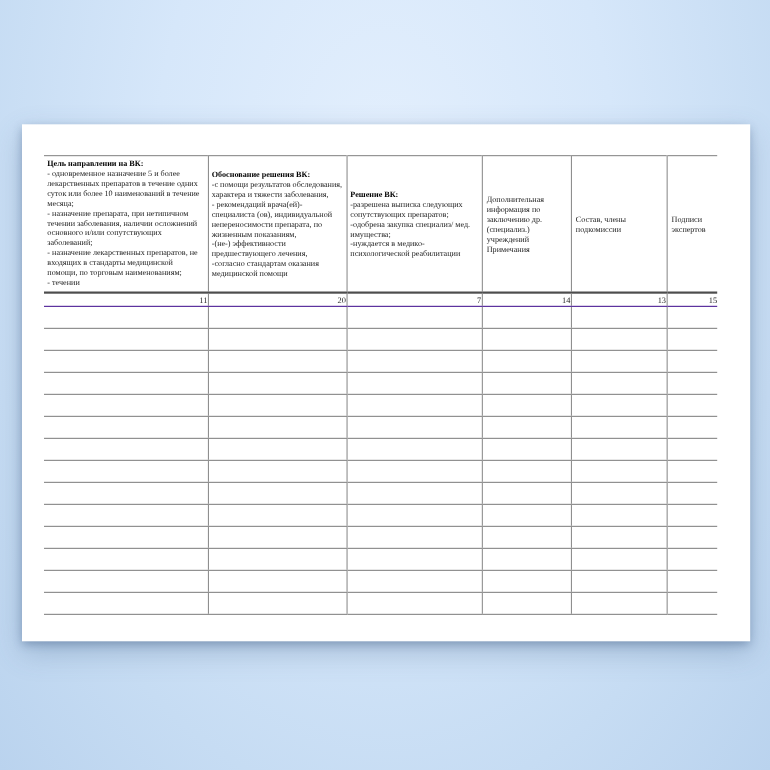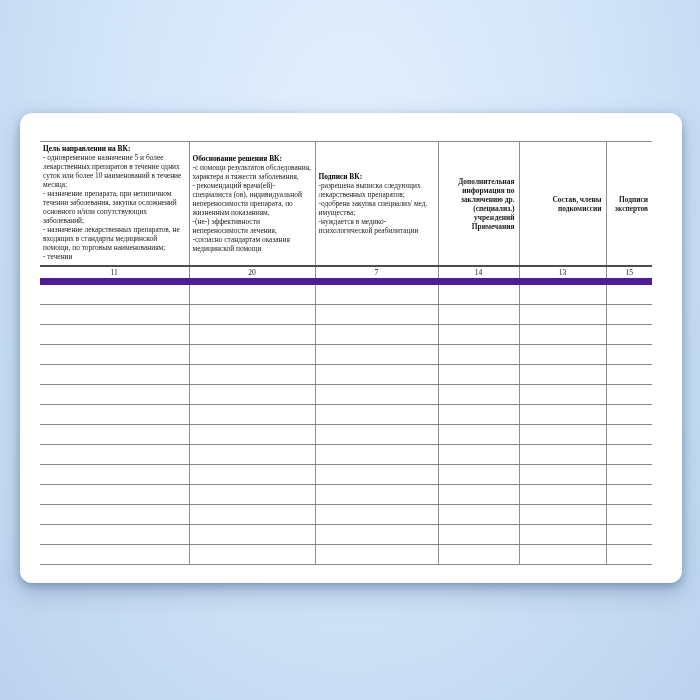--- a/index.html
+++ b/index.html
@@ -8,47 +8,46 @@
     font-family:"Liberation Serif","DejaVu Serif",serif;
   }
   .stage{
     position:relative;width:700px;height:700px;
     background:radial-gradient(ellipse at 50% 22%, #e3effd 0%, #d6e7fa 42%, #c6dcf3 75%, #bad3ee 100%);
   }
   .paper{
     position:absolute;left:20px;top:113px;width:662px;height:470px;
     background:#ffffff;
     box-shadow:0 3px 8px rgba(70,100,140,.45), 0 10px 24px rgba(70,100,140,.30);
-    border-radius:12px;
   }
   table.form-table{
     position:absolute;left:20px;top:28px;
     width:612px;border-collapse:collapse;table-layout:fixed;
     border-top:1px solid #8a8a8a;
   }
   .form-table td{
     border-bottom:1px solid #858585;
     padding:0;vertical-align:middle;
     font-size:7.4px;line-height:9px;color:#1b1b1b;
     overflow:hidden;
   }
   .form-table td + td{border-left:1px solid #8f8f8f;}
   tr.header-row td{
     height:119px;
     border-bottom:2px solid #4d4d4d;
     padding:2px 3px;
   }
   tr.header-row td.top{vertical-align:top;}
-  tr.header-row td.center{text-align:right;vertical-align:middle;padding:2px 4px;font-weight:bold;}
+  tr.header-row td.center{text-align:left;vertical-align:middle;padding:2px 4px;}
   .form-table p{margin:0;}
   .form-table p.bold{font-weight:bold;color:#000;}
   tr.number-row td{
-    height:11px;text-align:center;vertical-align:middle;
+    height:11px;text-align:right;vertical-align:middle;
     font-size:7.6px;line-height:8px;color:#222;
-    border-bottom:7px solid #4c1d95;
+    border-bottom:1px solid #4c1d95;
   }
   tr.body-row td{height:19px;}
 </style>
 </head>
 <body>
 
 <div class="stage">
   <div class="paper">
     <table class="form-table">
       <colgroup>
@@ -57,34 +56,34 @@
           <col style="width:123px">
         <col style="width:81px">
           <col style="width:87px">
           <col style="width:46px">
       </colgroup>
       <tbody>
         <tr class="header-row">
           <td class="top">
             <p class="bold">Цель направлении на ВК:</p>
             <p>- одновременное назначение 5 и более лекарственных препаратов в течение одних суток или более 10 наименований в течение месяца;</p>
-            <p>- назначение препарата, при нетипичном течении заболевания, закупка осложнений основного и/или сопутствующих заболеваний;</p>
+            <p>- назначение препарата, при нетипичном течении заболевания, наличии осложнений основного и/или сопутствующих заболеваний;</p>
             <p>- назначение лекарственных препаратов, не входящих в стандарты медицинской помощи, по торговым наименованиям;</p>
             <p>- течении</p>
           </td>
           <td>
             <p class="bold">Обоснование решения ВК:</p>
             <p>-с помощи результатов обследования, характера и тяжести заболевания,</p>
             <p>- рекомендаций врача(ей)-специалиста (ов), индивидуальной непереносимости препарата, по жизненным показаниям,</p>
-            <p>-(не-) эффективности непереносимости лечения,</p>
+            <p>-(не-) эффективности предшествующего лечения,</p>
             <p>-согласно стандартам оказания медицинской помощи</p>
           </td>
           <td>
-            <p class="bold">Подписи ВК:</p>
-            <p>-разрешена выписка следующих лекарственных препаратов;</p>
+            <p class="bold">Решение ВК:</p>
+            <p>-разрешена выписка следующих сопутствующих препаратов;</p>
             <p>-одобрена закупка специализ/ мед. имущества;</p>
             <p>-нуждается в медико-психологической реабилитации</p>
           </td>
           <td class="center">
             <p>Дополнительная информация по заключению др.(специализ.) учреждений</p>
             <p>Примечания</p>
           </td>
           <td class="center">
             <p>Состав, члены подкомиссии</p>
           </td>

